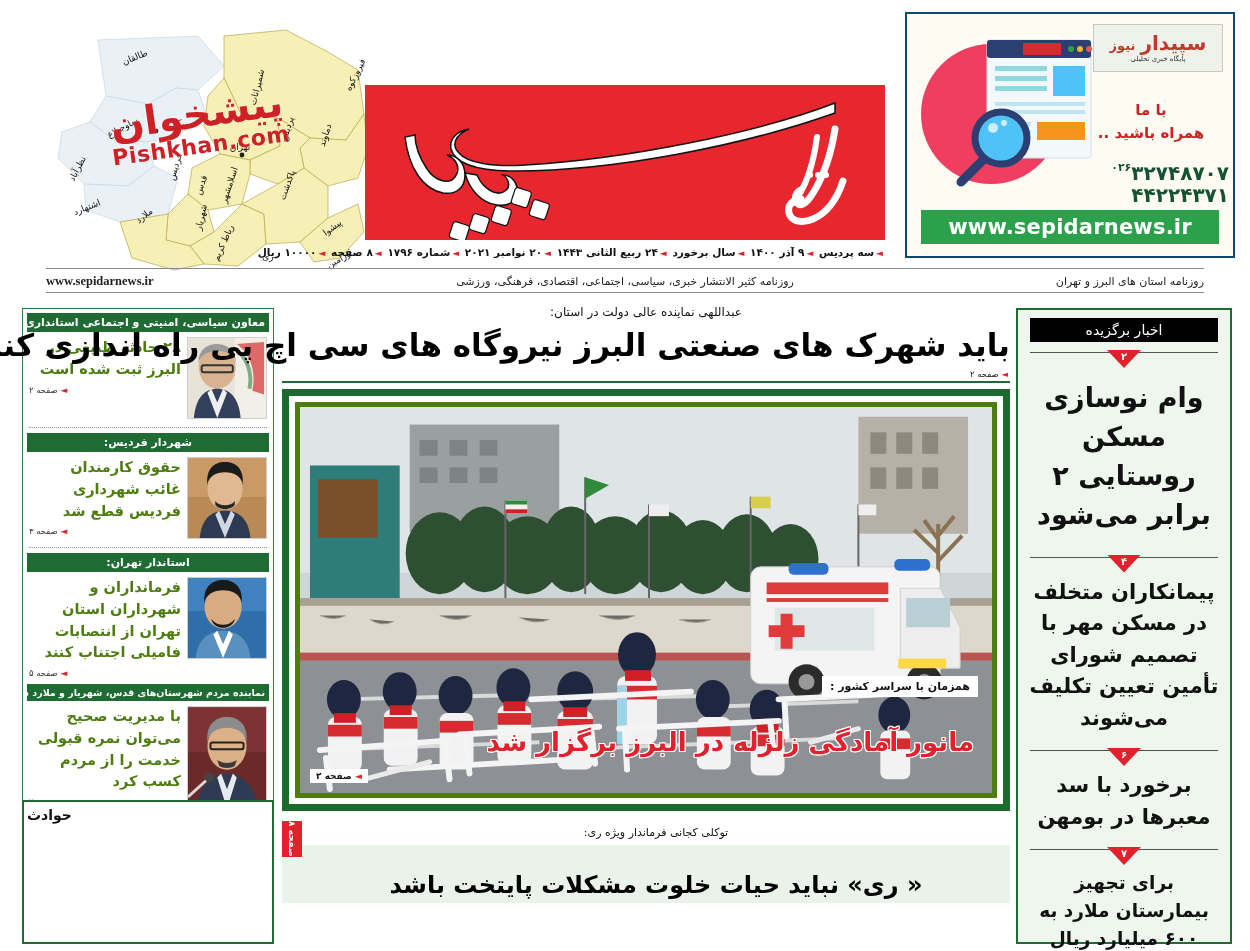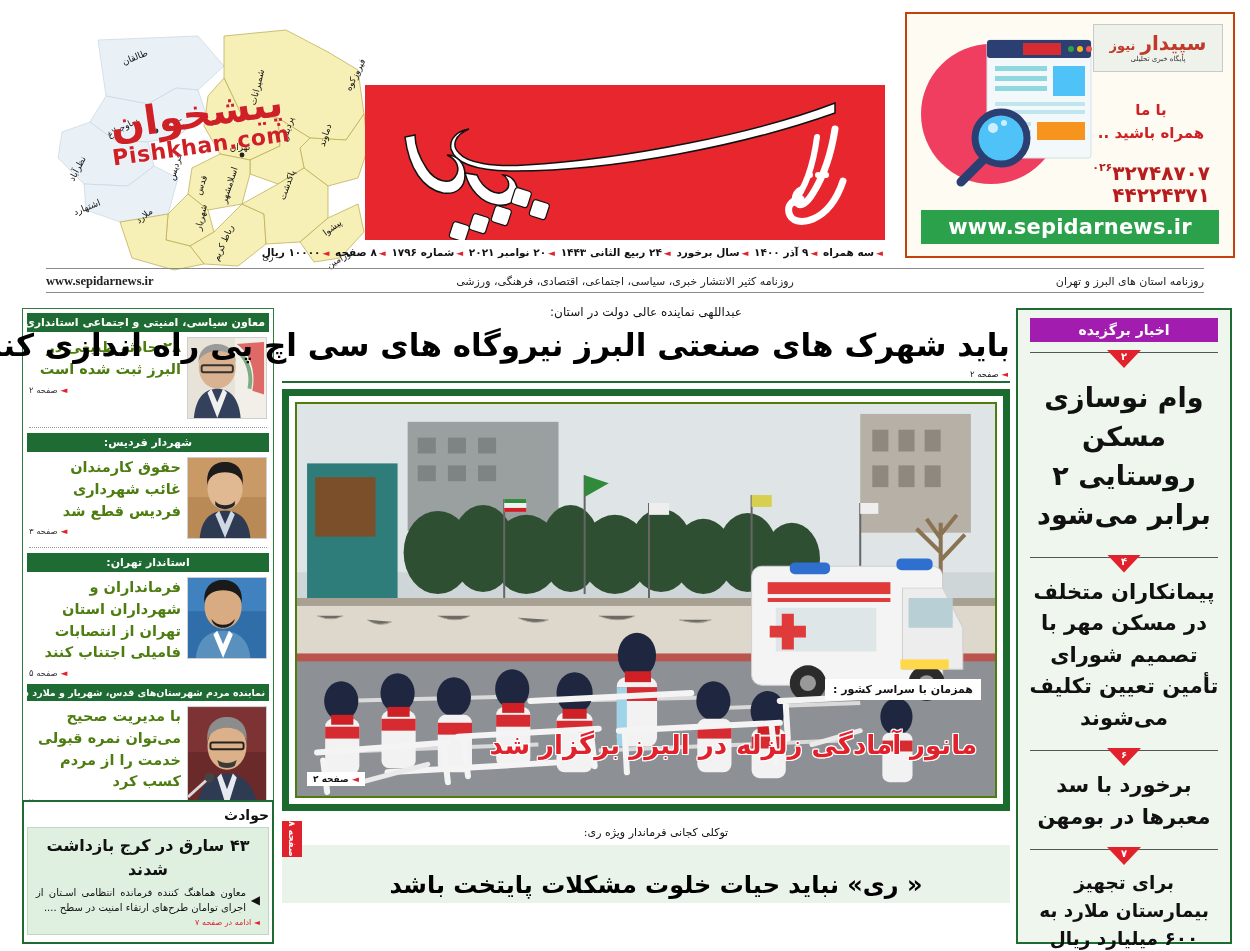--- a/index.html
+++ b/index.html
@@ -49,39 +49,39 @@
   .dateline {
     position: absolute; left: 365px; top: 246px; width: 520px;
     text-align: center; font-size: 10.5px; color: #111; direction: rtl;
     white-space: nowrap; font-weight: bold;
   }
   .dateline .sep { color: #e1212b; font-size: 9px; margin: 0 2px; }
 
   
   .adbox {
     position: absolute; left: 905px; top: 12px; width: 330px; height: 246px;
-    border: 2px solid #c2410c; background: #fdfbf2;
+    border: 2px solid #0c4a6e; background: #fdfbf2;
     overflow: hidden;
   }
   .ad-logo {
     position: absolute; right: 10px; top: 10px; width: 130px; height: 48px;
     border: 1px solid #c9c9c9; background: #eef2ea;
     display: flex; align-items: center; justify-content: center;
   }
   .ad-logo-inner { text-align: center; line-height: 1; }
   .ad-logo-inner .big { color: #c0392b; font-size: 20px; font-weight: bold; }
   .ad-logo-inner .small { color: #333; font-size: 7px; display: block; margin-top: 3px; }
   .ad-slogan {
     position: absolute; right: 22px; top: 85px; width: 120px;
     color: #cf2026; font-size: 15px; font-weight: bold; line-height: 1.5;
     text-align: center;
   }
   .ad-phones {
-    position: absolute; right: 23px; top: 148px; width: 150px;
-    color: #b91c1c; font-weight: bold; font-size: 20px;
+    position: absolute; right: 4px; top: 148px; width: 150px;
+    color: #14532d; font-weight: bold; font-size: 20px;
     line-height: 1.12; text-align: right; direction: ltr;
   }
   .ad-phones .area {
     font-size: 11px; display: inline-block; vertical-align: top;
   }
   .ad-site {
     position: absolute; left: 14px; right: 14px; bottom: 12px; height: 34px;
     background: #2aa14a; color: #fff; font-size: 21px; font-weight: bold;
     display: flex; align-items: center; justify-content: center;
     direction: ltr; letter-spacing: .2px;
@@ -133,21 +133,21 @@
   }
   .lc-page .ar { color: #e1212b; font-size: 9px; }
   .lc-sep { border-top: 1px dotted #9a9a9a; margin: 4px 2px 5px 2px; }
 
   
   .events-box {
     position: absolute; left: 22px; top: 800px; width: 252px; height: 144px;
     border: 2px solid #1e6b33; background: #fff; padding: 3px;
   }
   .events-hdr {
-    text-align: right; font-size: 14px; font-weight: bold; color: #111;
+    text-align: left; font-size: 14px; font-weight: bold; color: #111;
     padding: 2px 0 4px 0;
   }
   .events-body {
     background: #dff0e0; border: 1px solid #bcd9bd; padding: 6px 8px 4px 8px;
     height: 108px;
   }
   .events-title {
     text-align: center; font-size: 16px; font-weight: bold; color: #111;
     line-height: 1.5;
   }
@@ -178,21 +178,21 @@
   .mh-page .ar { color: #e1212b; }
   .mh-rule { border-top: 2px solid #1e6b33; margin-top: 2px; }
 
   .photo-frame {
     position: relative; margin-top: 6px;
     border: 7px solid #1b6b2f; background: #fff; padding: 6px;
     height: 422px;
   }
   .photo-inner {
     position: relative; width: 100%; height: 100%;
-    border: 2px solid #4d7c0f; overflow: hidden; background: #fef9c3;
+    border: 5px solid #4d7c0f; overflow: hidden; background: #fef9c3;
   }
   .photo-inner svg { display: block; width: 100%; height: 100%; }
   .cap-kicker {
     position: absolute; right: 14px; bottom: 96px;
     background: #fff; color: #111; font-size: 11px; font-weight: bold;
     padding: 4px 8px; white-space: nowrap;
   }
   .cap-main {
     position: absolute; right: 18px; bottom: 36px;
     color: #e1212b; font-size: 26px; font-weight: bold;
@@ -228,21 +228,21 @@
     text-align: center; font-size: 24px; font-weight: bold; color: #000;
     line-height: 1.4; padding-top: 24px; white-space: nowrap;
   }
 
   
   .col-right {
     position: absolute; right: 18px; top: 308px; width: 216px; height: 636px;
     border: 2px solid #1e6b33; background: #eef6ee; padding: 6px 8px;
   }
   .rc-hdr {
-    background: #a21caf; color: #fff; font-size: 14px; font-weight: bold;
+    background: #000000; color: #fff; font-size: 14px; font-weight: normal;
     text-align: center; padding: 4px 0; margin: 2px 4px 0 4px;
   }
   .rc-div {
     position: relative; height: 18px; margin-top: 8px;
   }
   .rc-div::before {
     content: ""; position: absolute; left: 4px; right: 4px; top: 2px;
     border-top: 1px solid #555;
   }
   .rc-badge {
@@ -342,21 +342,21 @@
         <path d="M 478,96 C 472,114 462,128 448,134 C 436,139 426,136 424,128 C 422,120 428,114 436,114" fill="none" stroke="#ffffff" stroke-width="7" stroke-linecap="round"></path>
         <g fill="#ffffff">
           <circle cx="445" cy="90" r="3"></circle>
             <circle cx="453" cy="90" r="3"></circle>
             <circle cx="461" cy="90" r="3"></circle>
         </g>
       </svg>
     </div>
 
     <div class="dateline">
-      <span class="sep">◄</span><span>سه همراه</span>
+      <span class="sep">◄</span><span>سه پردیس</span>
       <span class="sep">◄</span><span>۹ آذر ۱۴۰۰</span>
       <span class="sep">◄</span><span>سال برخورد</span>
       <span class="sep">◄</span><span>۲۴ ربیع الثانی ۱۴۴۳</span>
       <span class="sep">◄</span><span>۲۰ نوامبر ۲۰۲۱</span>
       <span class="sep">◄</span><span>شماره ۱۷۹۶</span>
       <span class="sep">◄</span><span>۸ صفحه</span>
       <span class="sep">◄</span><span>۱۰۰۰۰ ریال</span>
     </div>
 
     <div class="adbox">
@@ -507,28 +507,20 @@
             <div class="lc-page"><span class="ar">◄</span> <span>صفحه ۷</span></div>
           </div>
         </div>
       </div>
 
     </div>
   </div>
 
   <div class="events-box">
     <div class="events-hdr">حوادث</div>
-    <div class="events-body">
-      <div class="events-title">۴۳ سارق در کرج بازداشت شدند</div>
-      <div class="events-lede">
-        <span class="tri">◀</span>
-        <span>معاون هماهنگ کننده فرمانده انتظامی اسـتان از اجرای توامان طرح‌های ارتقاء امنیت در سطح ....</span>
-      </div>
-      <div class="events-cont">◄ <span>ادامه در صفحه ۷</span></div>
-    </div>
   </div>
 
   <div class="col-center">
     <div class="kicker">عبداللهی نماینده عالی دولت در استان:</div>
     <div class="main-headline">باید شهرک های صنعتی البرز نیروگاه های سی اچ پی راه اندازی کنند</div>
     <div class="mh-page"><span class="ar">◄</span> <span>صفحه ۲</span></div>
     <div class="mh-rule"></div>
 
     <div class="photo-frame">
       <div class="photo-inner">

